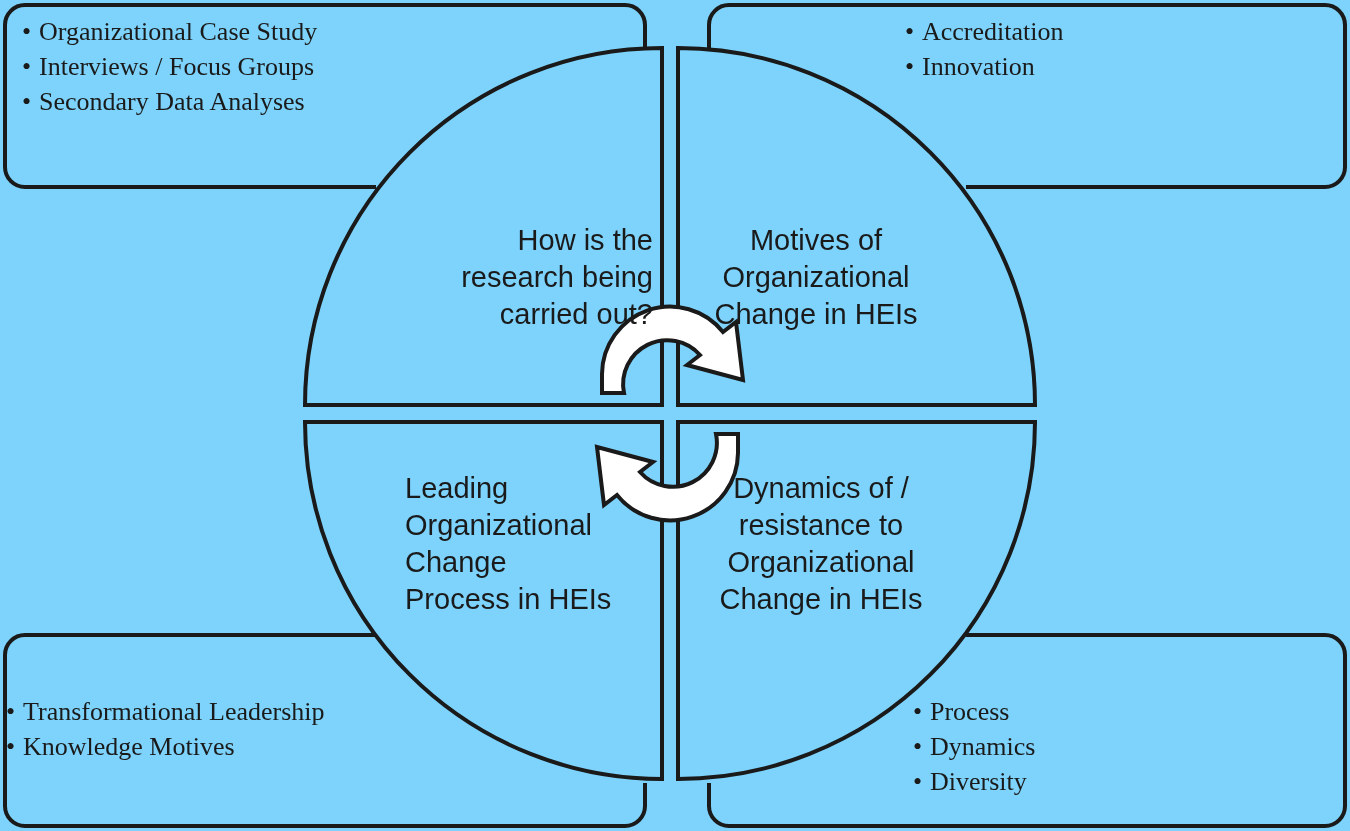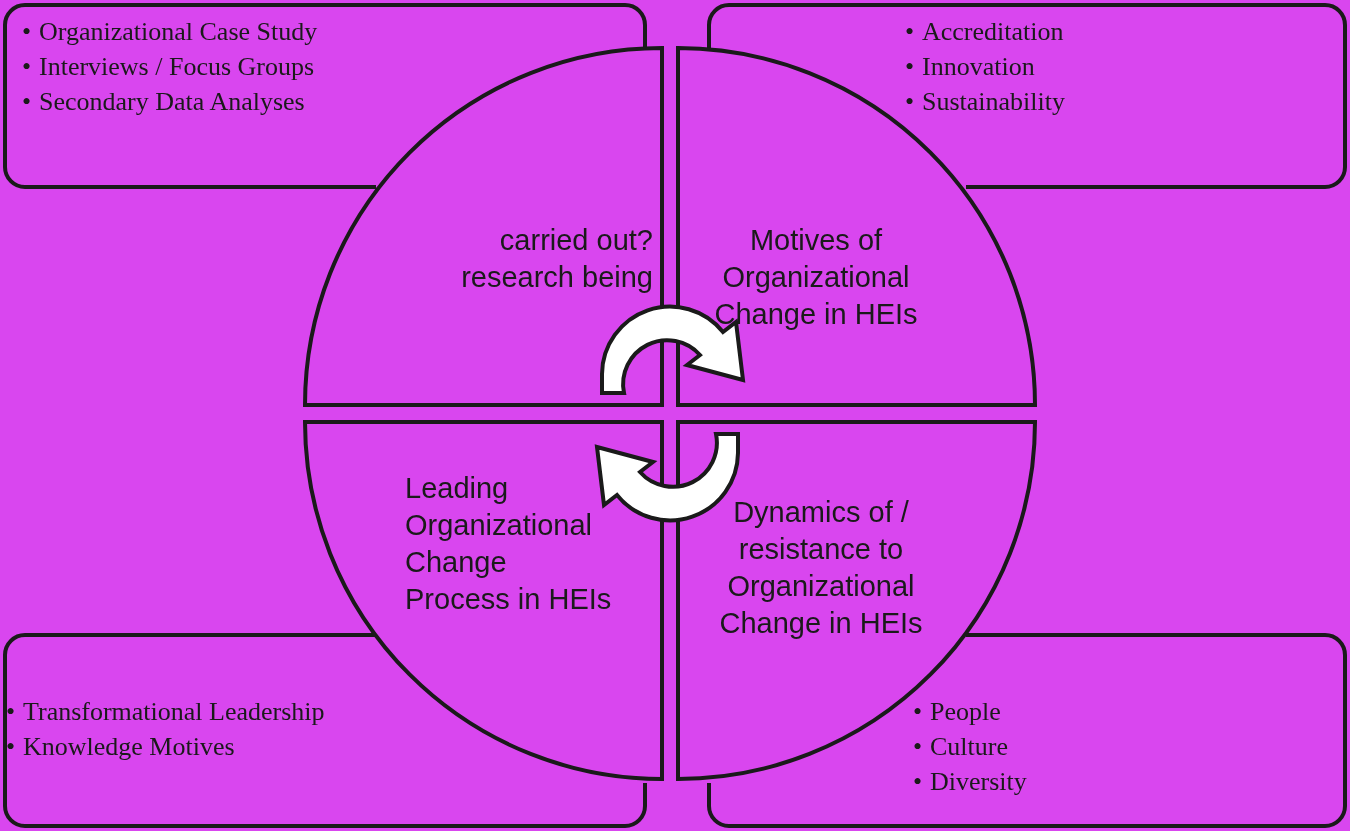--- a/index.html
+++ b/index.html
@@ -10,21 +10,21 @@
   body {
     width: 1350px;
     height: 831px;
     overflow: hidden;
     font-family: "Liberation Sans", sans-serif;
   }
   #diagram-root {
     position: relative;
     width: 1350px;
     height: 831px;
-    background: #d946ef;
+    background: #7dd3fc;
   }
   svg#figure {
     display: block;
     width: 1350px;
     height: 831px;
   }
   .stroke-shape {
     fill: none;
     stroke: #1a1a1a;
     stroke-width: 4;
@@ -67,21 +67,21 @@
     color: #1a1a1a;
     white-space: nowrap;
   }
   #box-tl-list  { left: 22px;  top: 14px; }
   #box-tr-list  { left: 905px; top: 14px; font-family: Liberation Serif, serif; }
   #box-bl-list  { left: 6px;  top: 694px; }
   #box-br-list  { left: 913px; top: 694px; }
   #quad-tl-text { left: 405px; top: 222px; width: 248px; text-align: right; }
   #quad-tr-text { left: 692px; top: 222px; width: 248px; text-align: center; }
   #quad-bl-text { left: 405px; top: 470px; width: 248px; text-align: left; }
-  #quad-br-text { left: 697px; top: 470px; width: 248px; text-align: center; margin-top: 24px; }
+  #quad-br-text { left: 697px; top: 470px; width: 248px; text-align: center; }
 </style>
 </head>
 <body>
 
 <div id="diagram-root">
 
   <svg id="figure" viewBox="0 0 1350 831" xmlns="http://www.w3.org/2000/svg">
 
     <path class="stroke-shape" d="M 645,48
              L 645,25
@@ -163,37 +163,37 @@
 
   <ul class="bullet-list" id="box-tl-list">
     <li>Organizational Case Study</li>
     <li>Interviews / Focus Groups</li>
     <li>Secondary Data Analyses</li>
   </ul>
 
   <ul class="bullet-list" id="box-tr-list">
     <li>Accreditation</li>
     <li>Innovation</li>
-    <li>Sustainability</li>
   </ul>
 
   <ul class="bullet-list" id="box-bl-list">
     <li>Transformational Leadership</li>
     <li>Knowledge Motives</li>
   </ul>
 
   <ul class="bullet-list" id="box-br-list">
-    <li>People</li>
-    <li>Culture</li>
+    <li>Process</li>
+    <li>Dynamics</li>
     <li>Diversity</li>
   </ul>
 
   <div class="quad-text" id="quad-tl-text">
+    <div>How is the</div>
+    <div>research being</div>
     <div>carried out?</div>
-    <div>research being</div>
   </div>
 
   <div class="quad-text" id="quad-tr-text">
     <div>Motives of</div>
     <div>Organizational</div>
     <div>Change in HEIs</div>
   </div>
 
   <div class="quad-text" id="quad-bl-text">
     <div>Leading</div>

